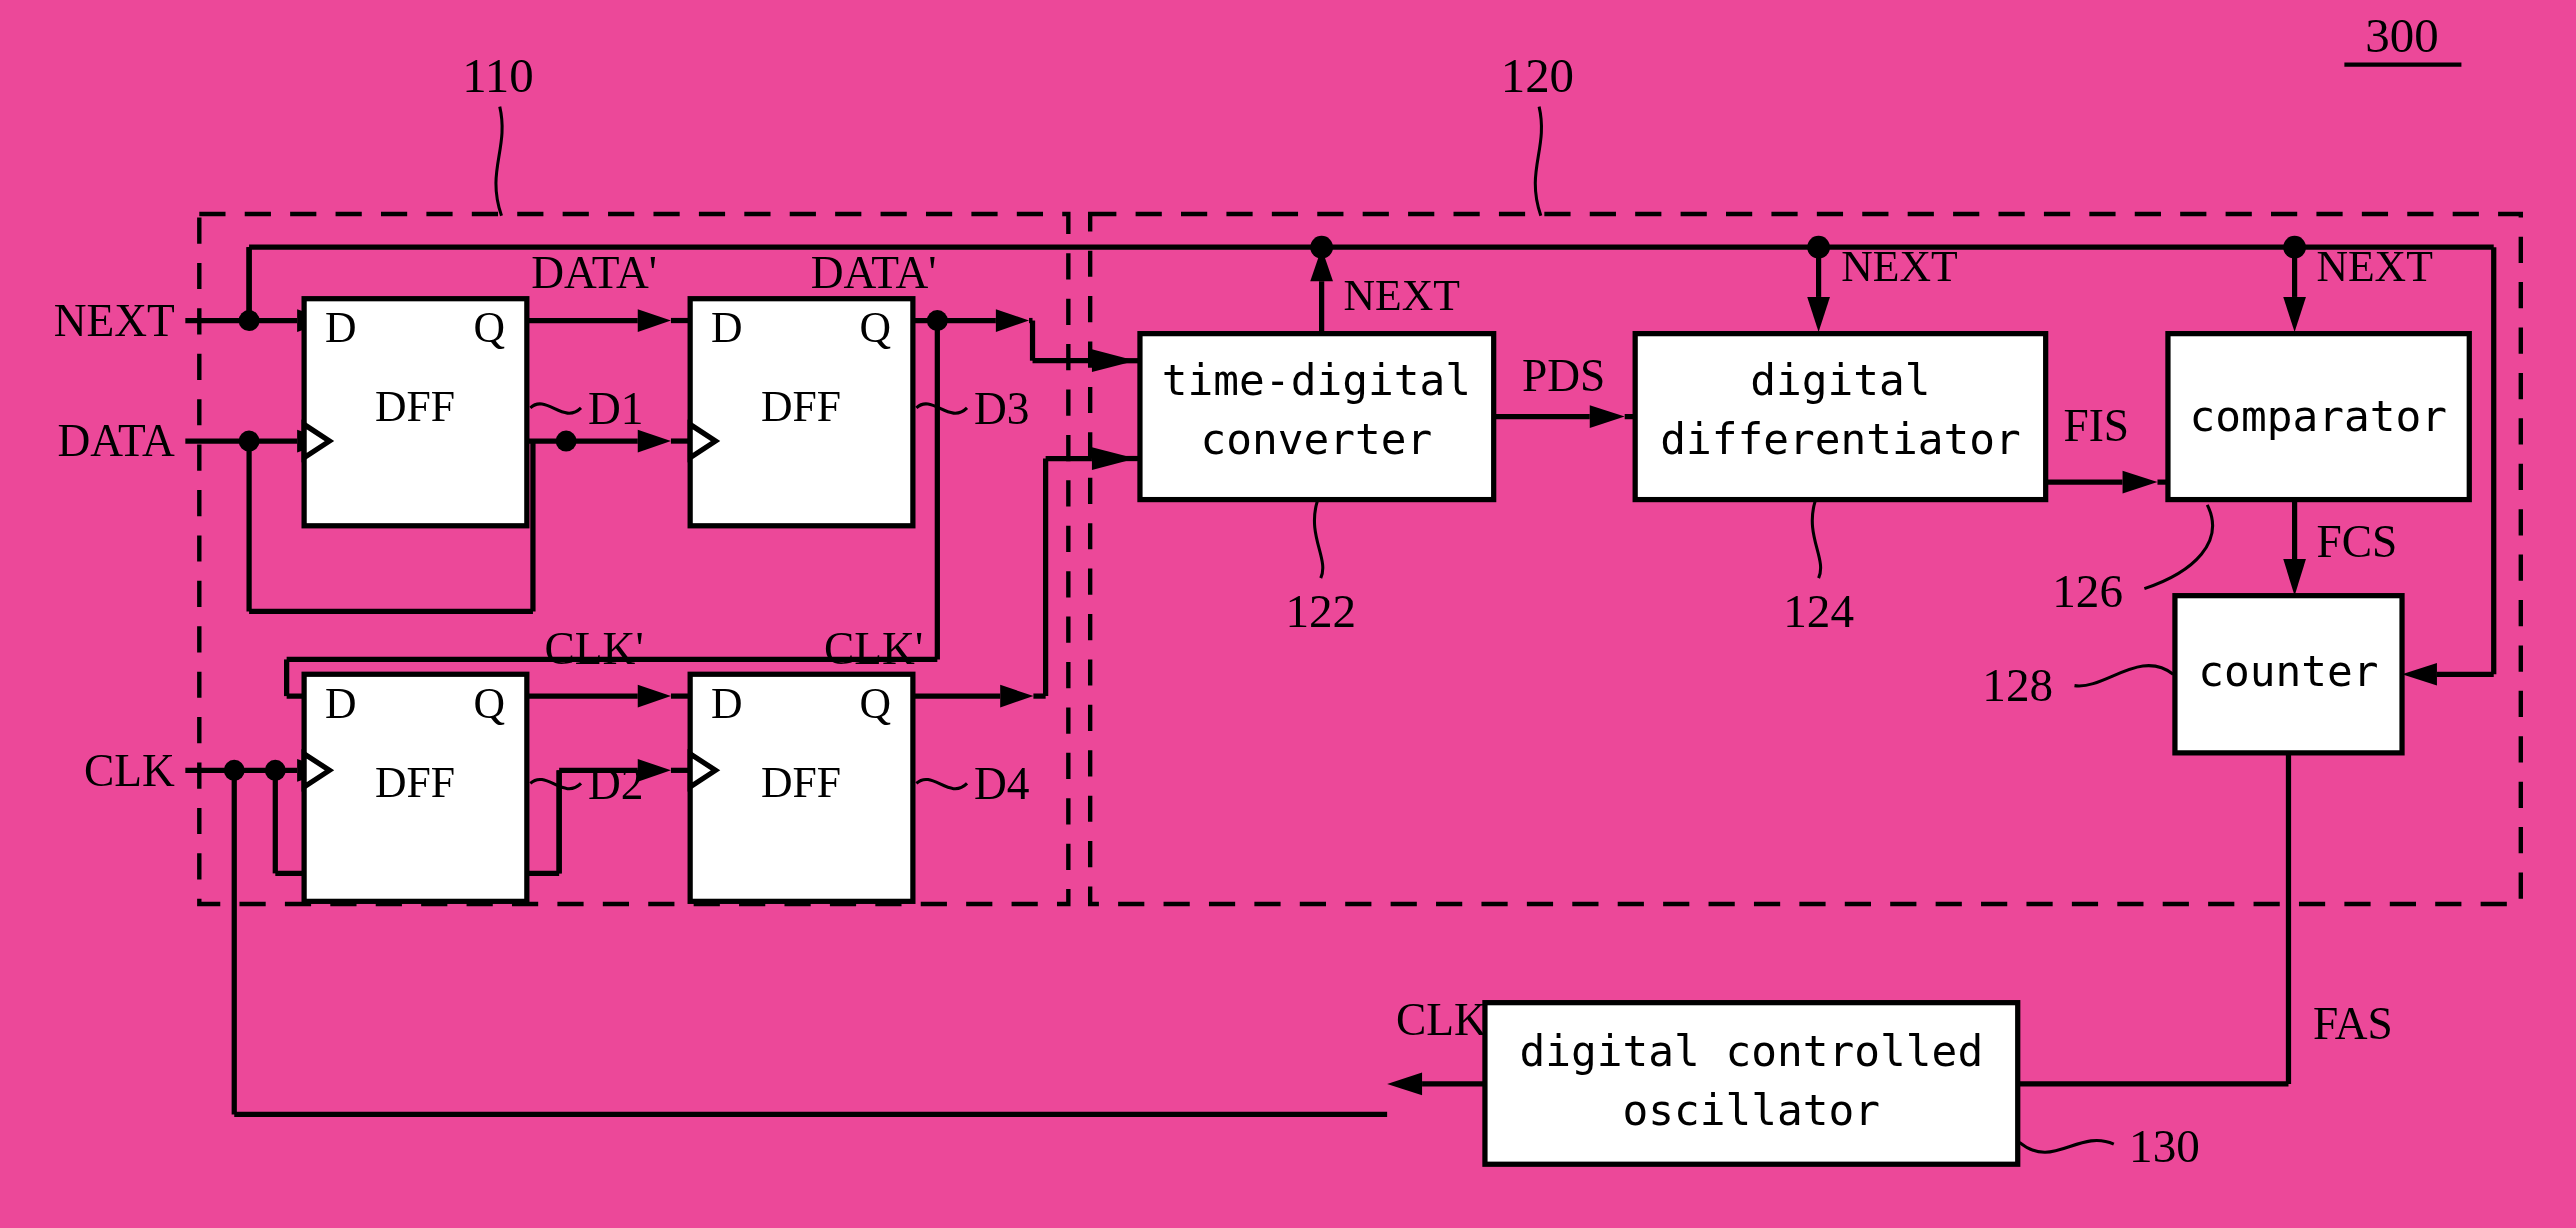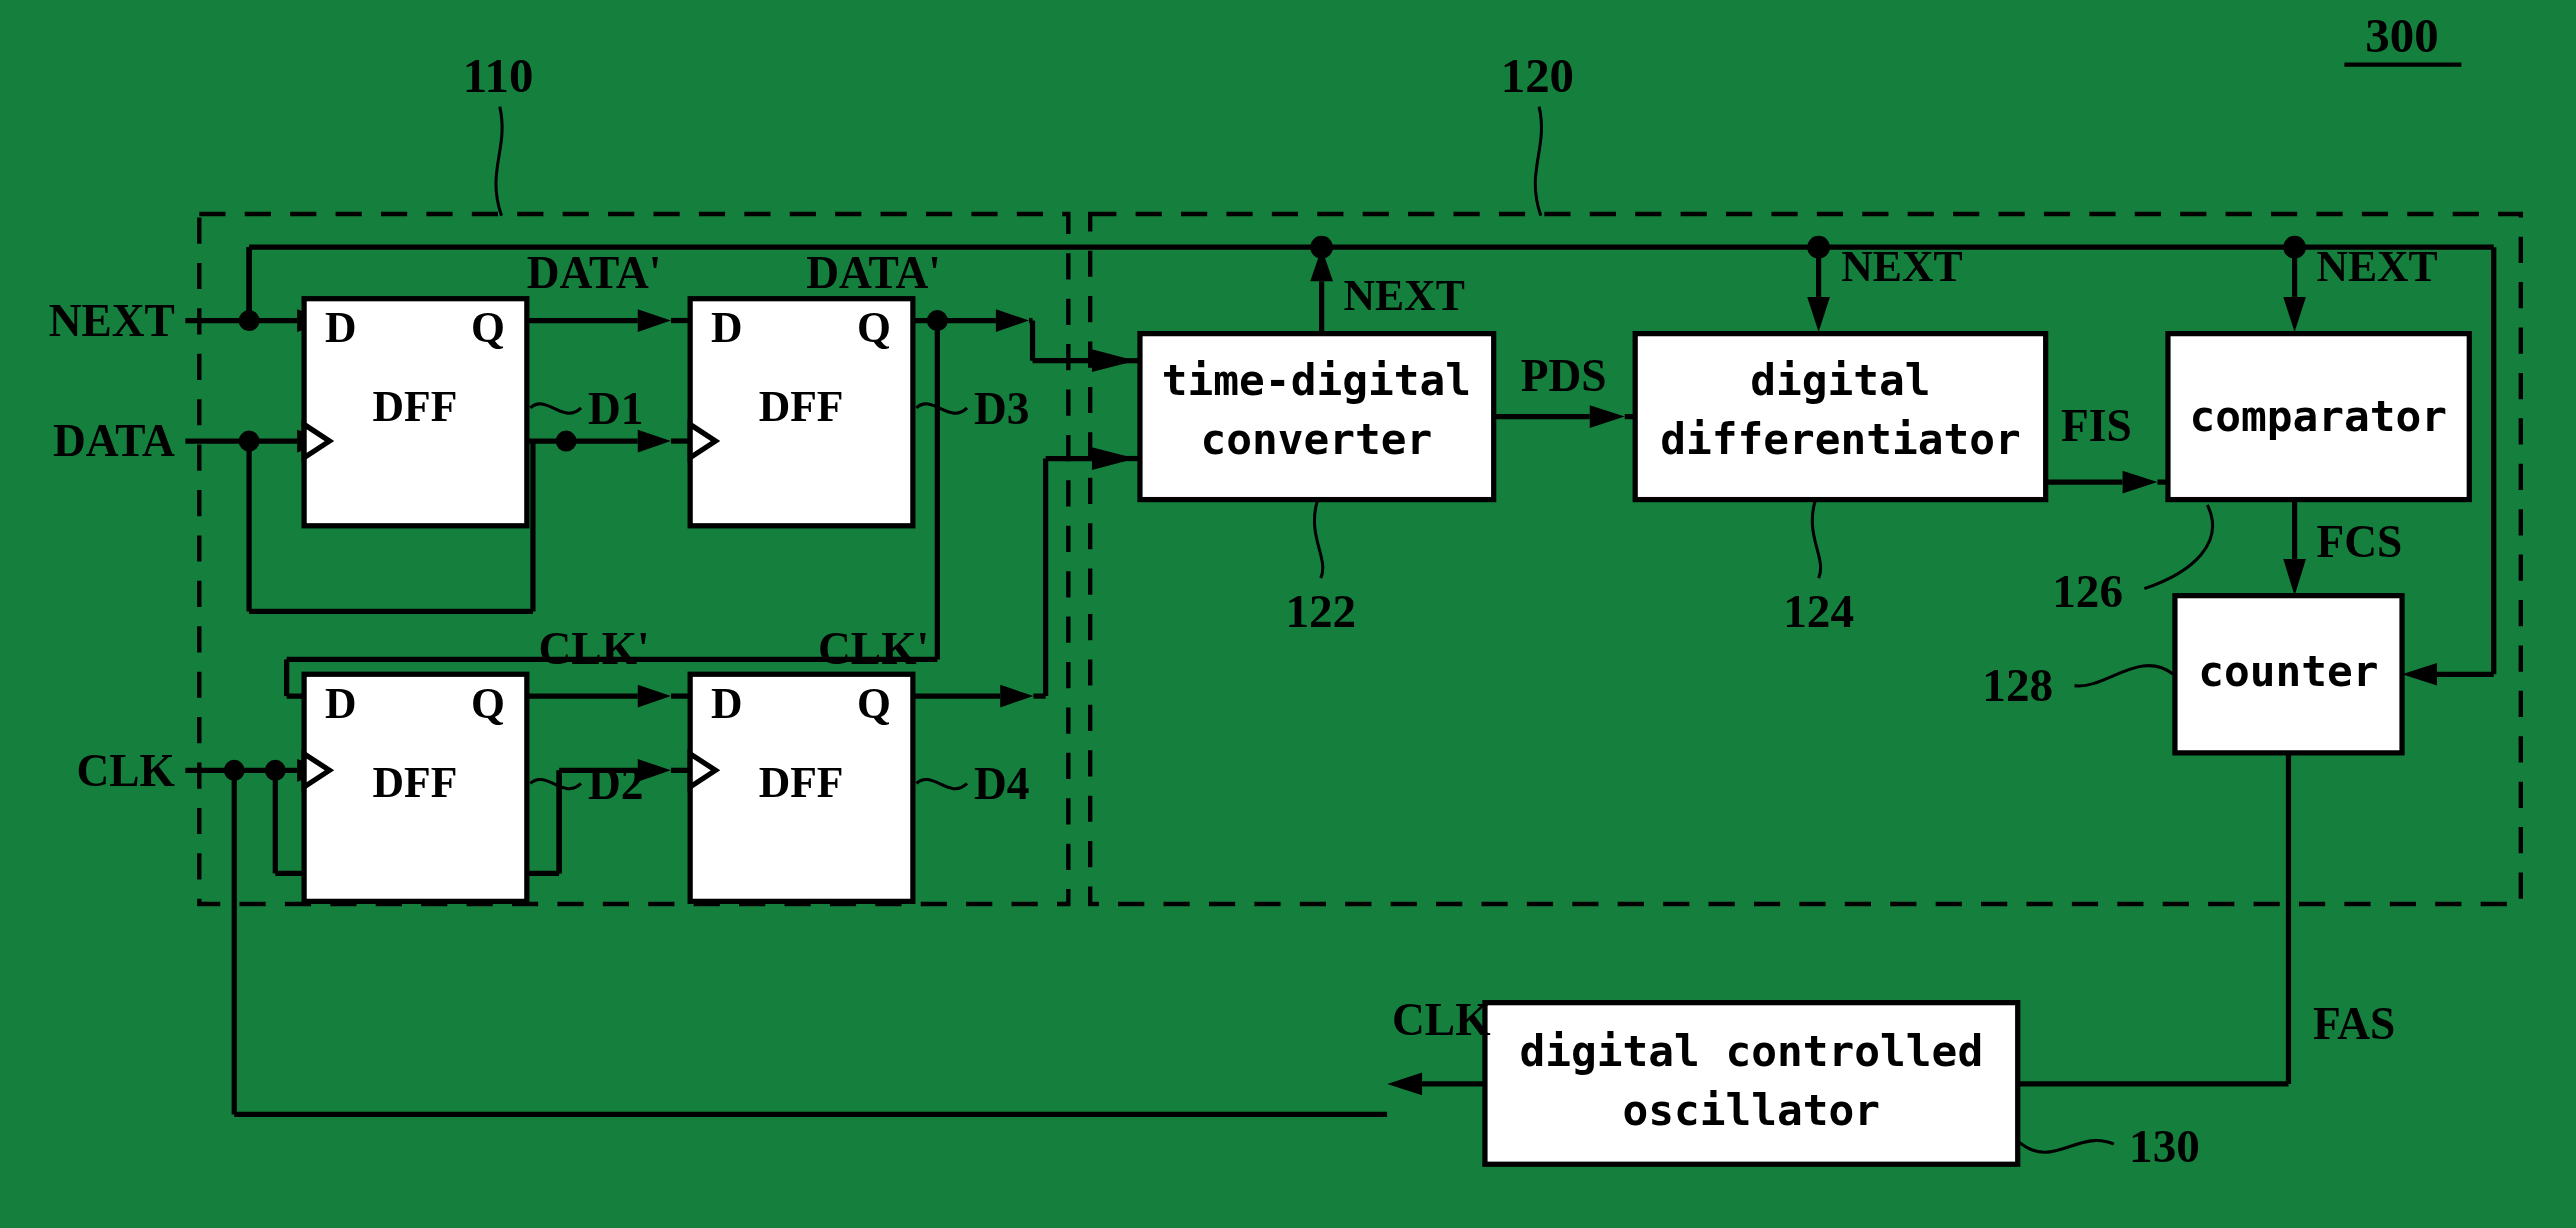--- a/index.html
+++ b/index.html
@@ -1,17 +1,17 @@
 <!DOCTYPE html>
 <html style="font-size:14px"><head>
 <meta charset="utf-8">
 <style>
   html,body{margin:0;padding:0;background:#ffffff;}
   body{width:2576px;height:1228px;overflow:hidden;font-family:"Liberation Serif",serif;}
-  #stage{position:relative;width:2576px;height:1228px;background:#15803d;font-weight:bold;}
+  #stage{position:relative;width:2576px;height:1228px;background:#ec4899;}
   svg{display:block;}
   .wire{stroke:#000;stroke-width:6;fill:none;stroke-linecap:butt;}
   .thinwire{stroke:#000;stroke-width:5;fill:none;}
   .leader{stroke:#000;stroke-width:3.5;fill:none;}
   .boxline{stroke:#000;stroke-width:6;fill:#fff;}
   .dashbox{stroke:#000;stroke-width:5;fill:none;stroke-dasharray:30 22;}
   .node{fill:#000;}
   .txt{font-family:"Liberation Serif",serif;fill:#000;}
   .mono{font-family:"DejaVu Sans Mono",monospace;fill:#000;}
 </style>

